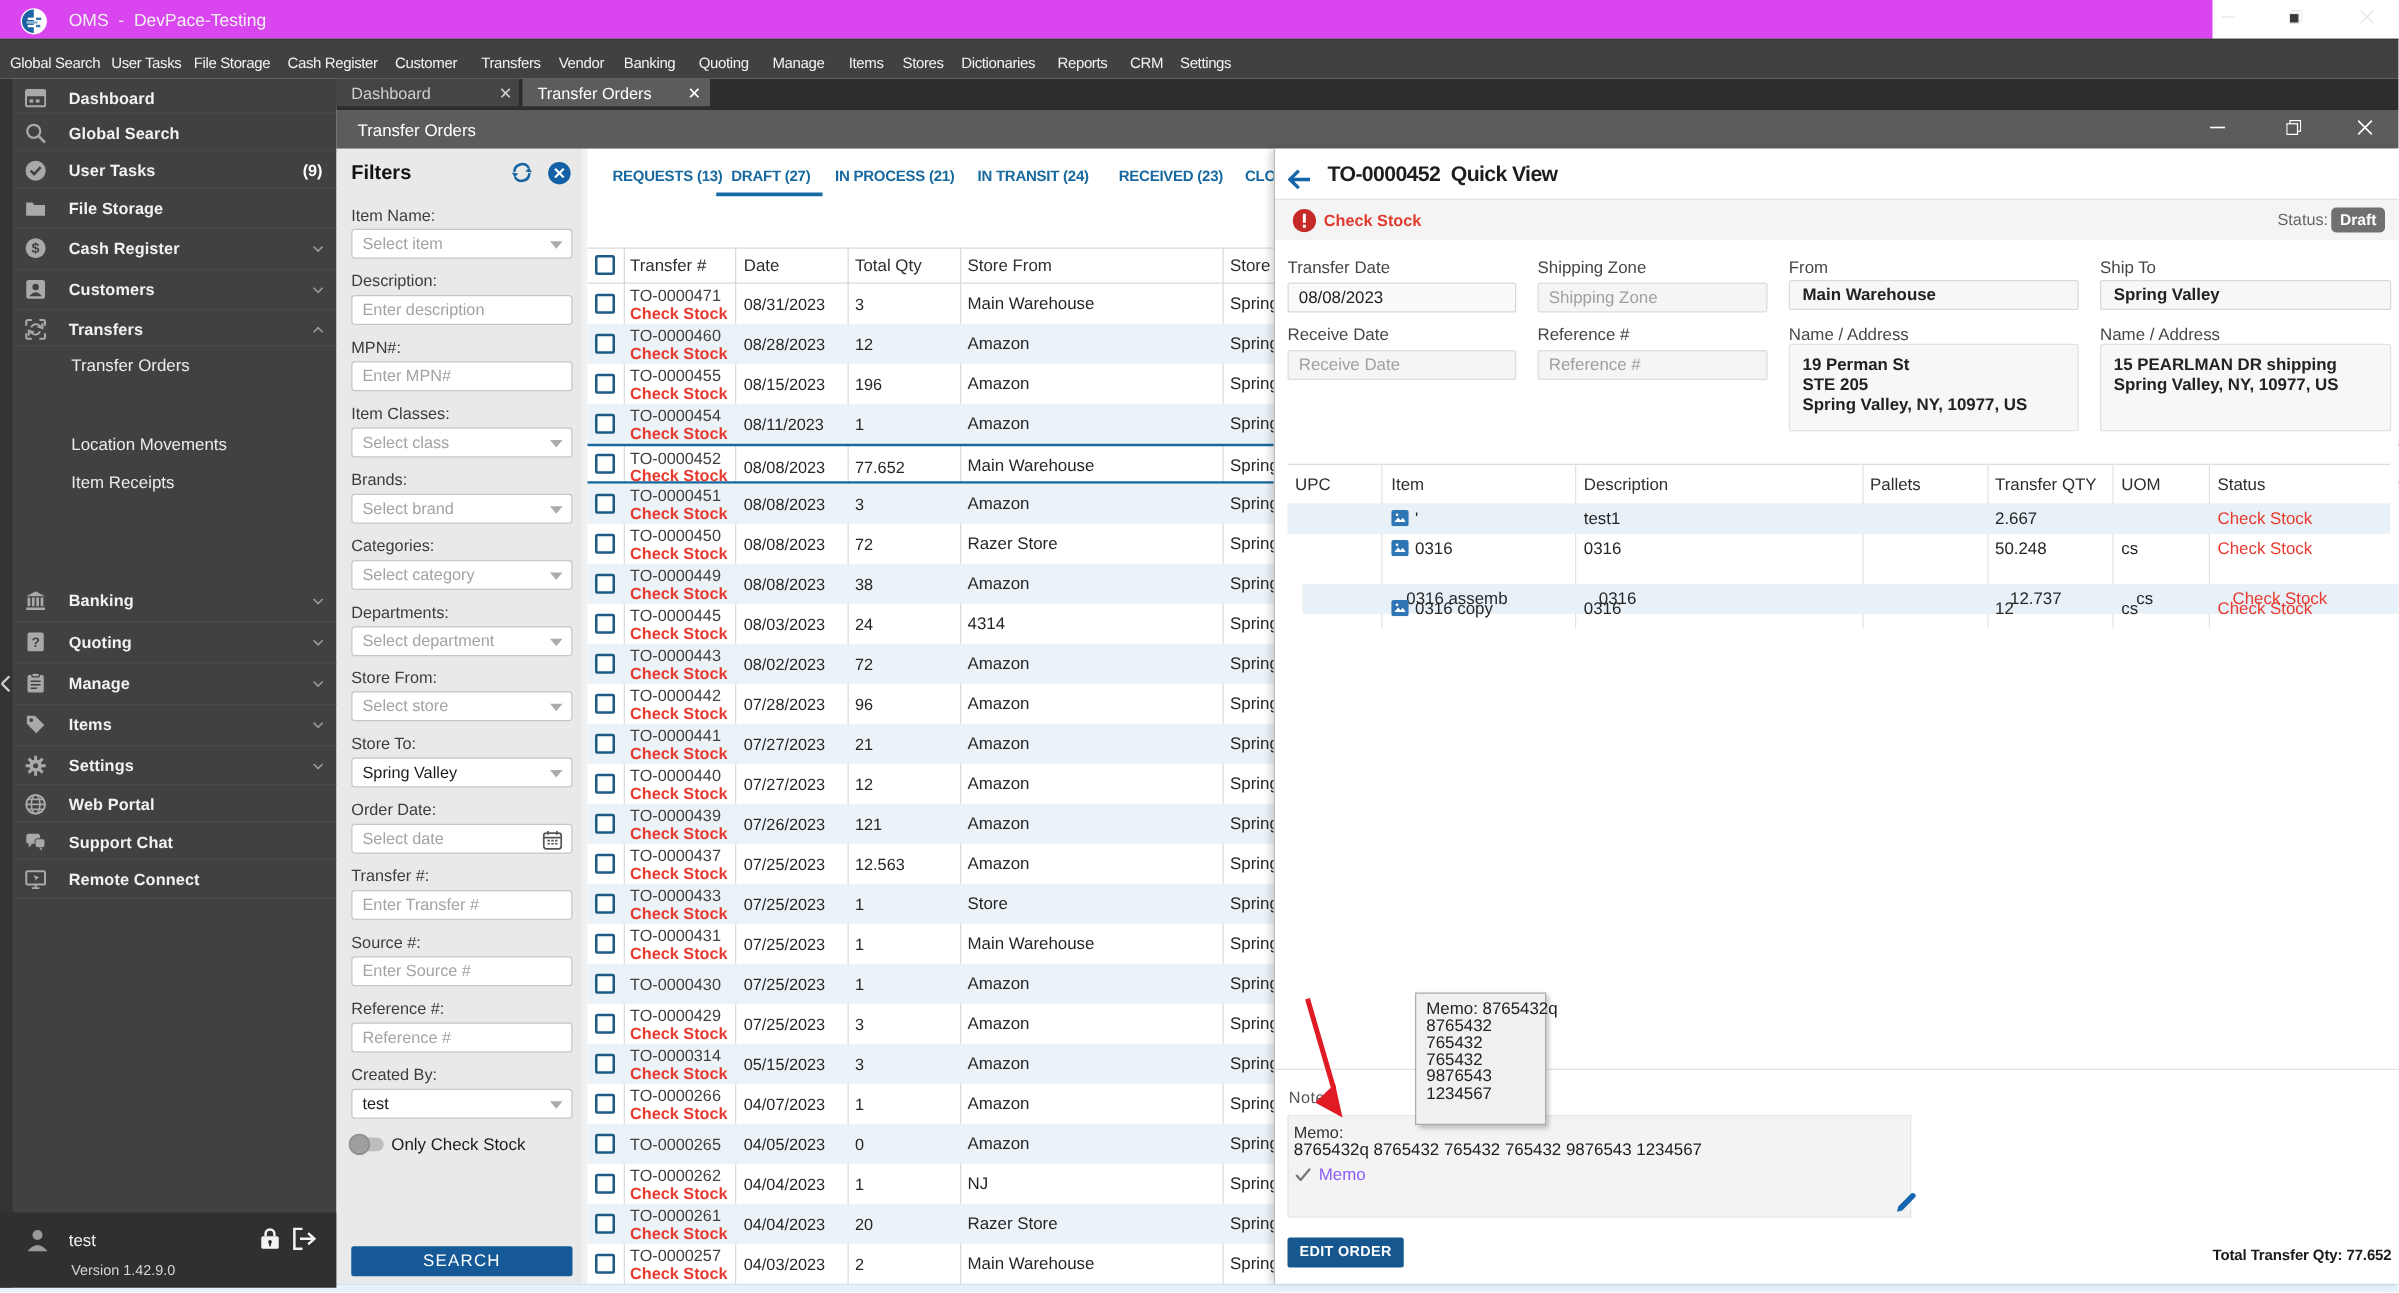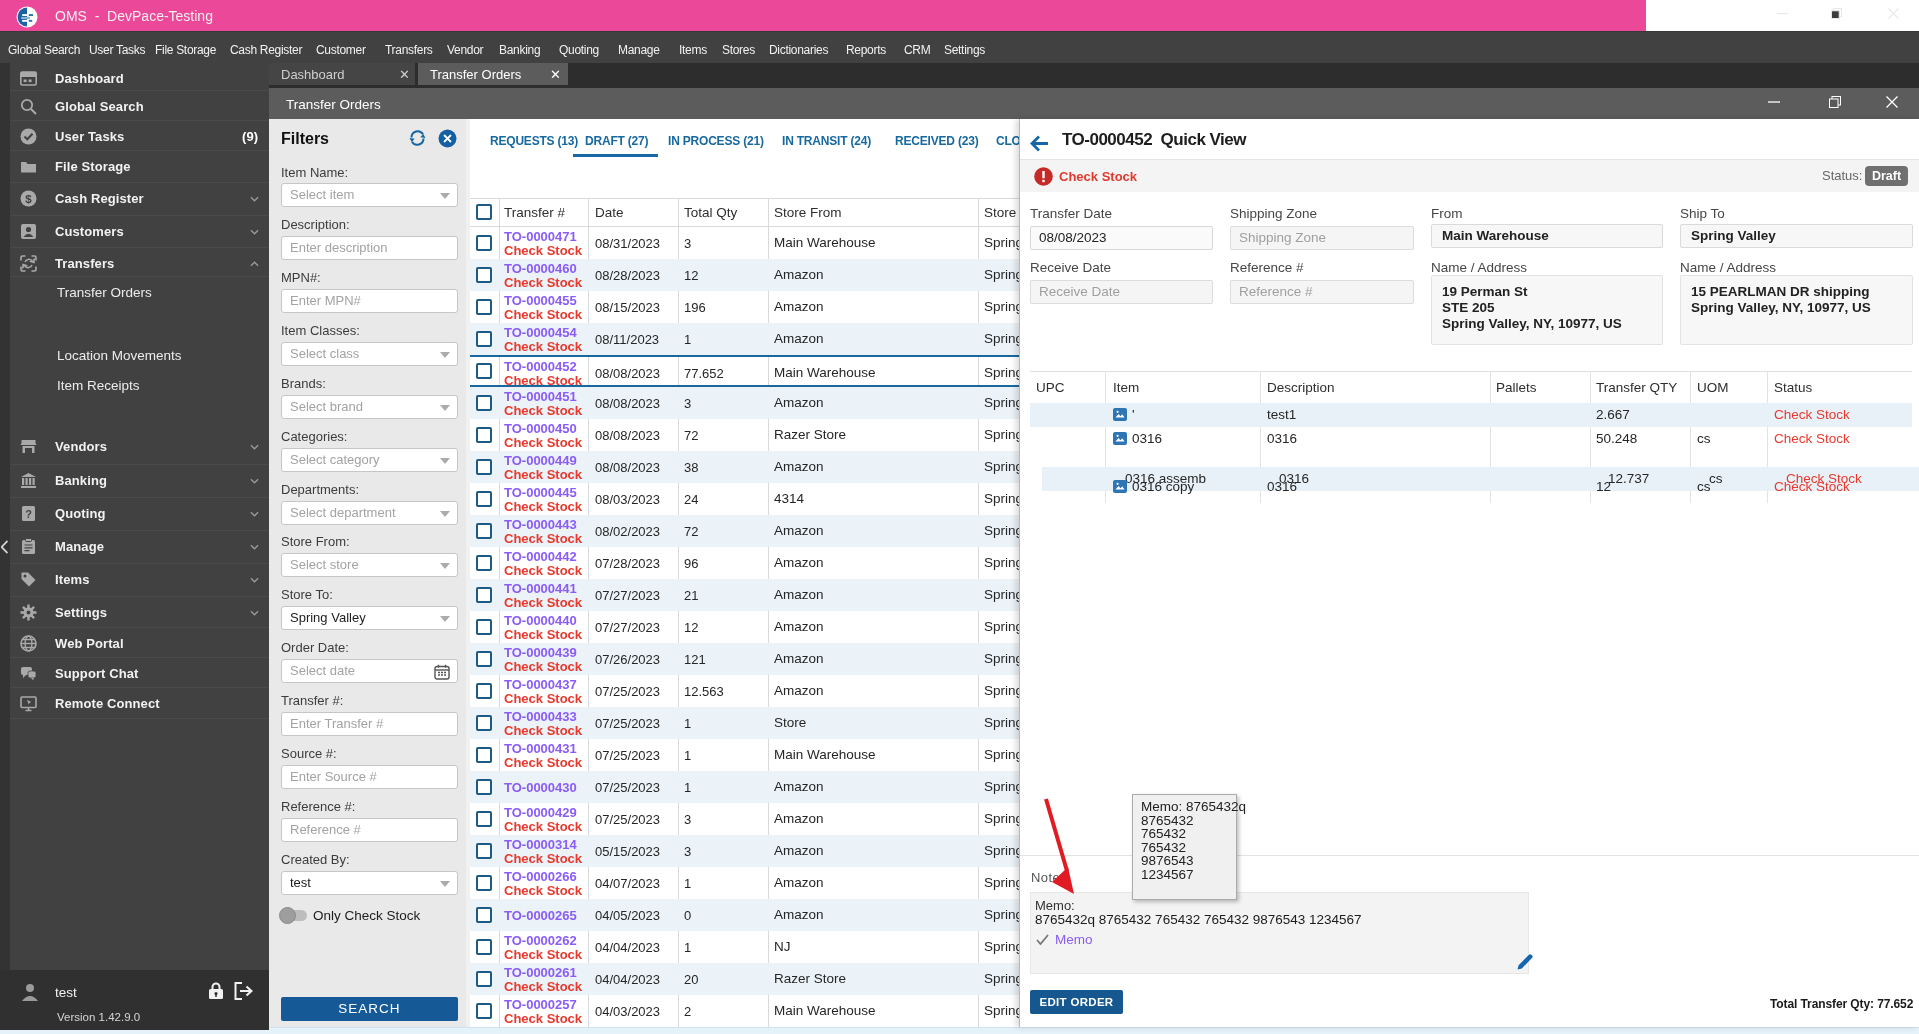--- a/index.html
+++ b/index.html
@@ -1,19 +1,19 @@
 <!DOCTYPE html>
 <html><head><meta charset="utf-8">
 <style>
 *{margin:0;padding:0;box-sizing:border-box;}
 html,body{width:1919px;height:1034px;overflow:hidden;font-family:"Liberation Sans",sans-serif;}
 #app{position:relative;width:1919px;height:1034px;background:#fff;overflow:hidden;}
 .abs{position:absolute;}
 
-#titlebar{left:0;top:0;width:1646px;height:31px;background:#ec4899;}
+#titlebar{left:0;top:0;width:1770px;height:31px;background:#d946ef;}
 #titlebar .apptitle{position:absolute;left:55px;top:8px;color:#f0f0f0;font-size:14px;}
 #menubar{left:0;top:31px;width:1919px;height:32px;background:#414141;border-top:1px solid #383838;}
 .menuitem{position:absolute;top:11px;color:#f2f2f2;font-size:12px;letter-spacing:-0.3px;}
 .winctl{position:absolute;top:0;width:44px;height:30px;color:#e8e8e8;text-align:center;line-height:30px;font-size:13px;}
 #tabstrip{left:269px;top:63px;width:1650px;height:25px;background:#2d2d2d;}
 .dtab{position:absolute;top:0;height:22px;font-size:13px;}
 .dtab .x{position:absolute;top:4px;font-size:13px;}
 
 #sidebar{left:0;top:63px;width:269px;height:967px;background:#414141;z-index:5;}
 #sidestrip{left:0;top:0;width:10px;height:967px;background:#333333;}
@@ -41,21 +41,21 @@
 
 #tablearea{left:201px;top:31px;width:1449px;height:908px;background:#fff;}
 .ttab{position:absolute;top:15px;color:#17699f;font-size:12px;font-weight:bold;letter-spacing:-0.2px;}
 #tabline{position:absolute;left:103px;top:35px;width:85px;height:3px;background:#1769a5;}
 .gridline{position:absolute;top:110px;width:1px;height:829px;background:#d9d9d9;}
 .th{position:absolute;top:117px;color:#2e2e2e;font-size:13.5px;}
 .row{position:absolute;left:0;width:1449px;height:32px;}
 .row.alt{background:#ebf2f8;}
 .row.sel{border-top:2px solid #19699e;border-bottom:2px solid #19699e;}
 .cb{position:absolute;left:6px;width:16px;height:16px;border:2px solid #1d5b85;border-radius:2px;background:#fff;}
-.tono{position:absolute;left:34px;top:2px;color:#8b5cf6;font-size:13px;font-weight:bold;}
+.tono{position:absolute;left:34px;top:2px;color:#404040;font-size:13px;}
 .tono.mid{top:9px;}
 .cs{position:absolute;left:34px;top:16px;color:#e8392e;font-size:13px;font-weight:bold;}
 .cdate{position:absolute;left:125px;top:9px;color:#262626;font-size:13px;}
 .cqty{position:absolute;left:214px;top:9px;color:#262626;font-size:13px;}
 .cfrom{position:absolute;left:304px;top:8px;color:#262626;font-size:13.5px;}
 .cto{position:absolute;left:514px;top:8px;color:#262626;font-size:13.5px;}
 
 #quickview{left:1019px;top:119px;width:900px;height:908px;background:#fff;border-left:1px solid #b9b9b9;z-index:8;box-shadow:-3px 0 6px rgba(0,0,0,.15);}
 .qv-label{position:absolute;color:#464646;font-size:13.5px;}
 .qv-input{position:absolute;height:24px;border:1px solid #c9c9c9;border-radius:2px;font-size:13.5px;line-height:22px;padding-left:8px;background:#fff;white-space:nowrap;}
@@ -189,31 +189,20 @@
         </svg>
       </div>
 <div class="subnav" style="top:214px;height:32px">
         <span class="lbl">Transfer Orders</span>
       </div>
 <div class="subnav" style="top:277px;height:30px">
         <span class="lbl">Location Movements</span>
       </div>
 <div class="subnav" style="top:307px;height:30px">
         <span class="lbl">Item Receipts</span>
-      </div>
-<div class="nav" style="top:368px;height:34px">
-        <svg class="ic" viewBox="0 0 17 17">
-          <path d="M1.5 2 h14 v3 l1 2 h-16 l1 -2 z" fill="#a9a9a9"></path>
-          <path d="M2.5 8 h12 v7 h-12 z" fill="#a9a9a9"></path>
-          <rect x="5" y="10" width="7" height="5" fill="#414141"></rect>
-        </svg>
-        <span class="lbl">Vendors</span>
-        <svg class="chev" viewBox="0 0 10 6">
-          <path d="M1 1 L5 5 L9 1" fill="none" stroke="#9a9a9a" stroke-width="1.5"></path>
-        </svg>
       </div>
 <div class="nav" style="top:402px;height:33px">
         <svg class="ic" viewBox="0 0 17 17">
           <path d="M8.5 1 L16 5 H1 z" fill="#a9a9a9"></path>
           <rect x="2" y="6" width="2.2" height="7" fill="#a9a9a9"></rect>
           <rect x="5.5" y="6" width="2.2" height="7" fill="#a9a9a9"></rect>
           <rect x="9" y="6" width="2.2" height="7" fill="#a9a9a9"></rect>
           <rect x="12.5" y="6" width="2.2" height="7" fill="#a9a9a9"></rect>
           <rect x="1" y="14" width="15" height="2" fill="#a9a9a9"></rect>
         </svg>

